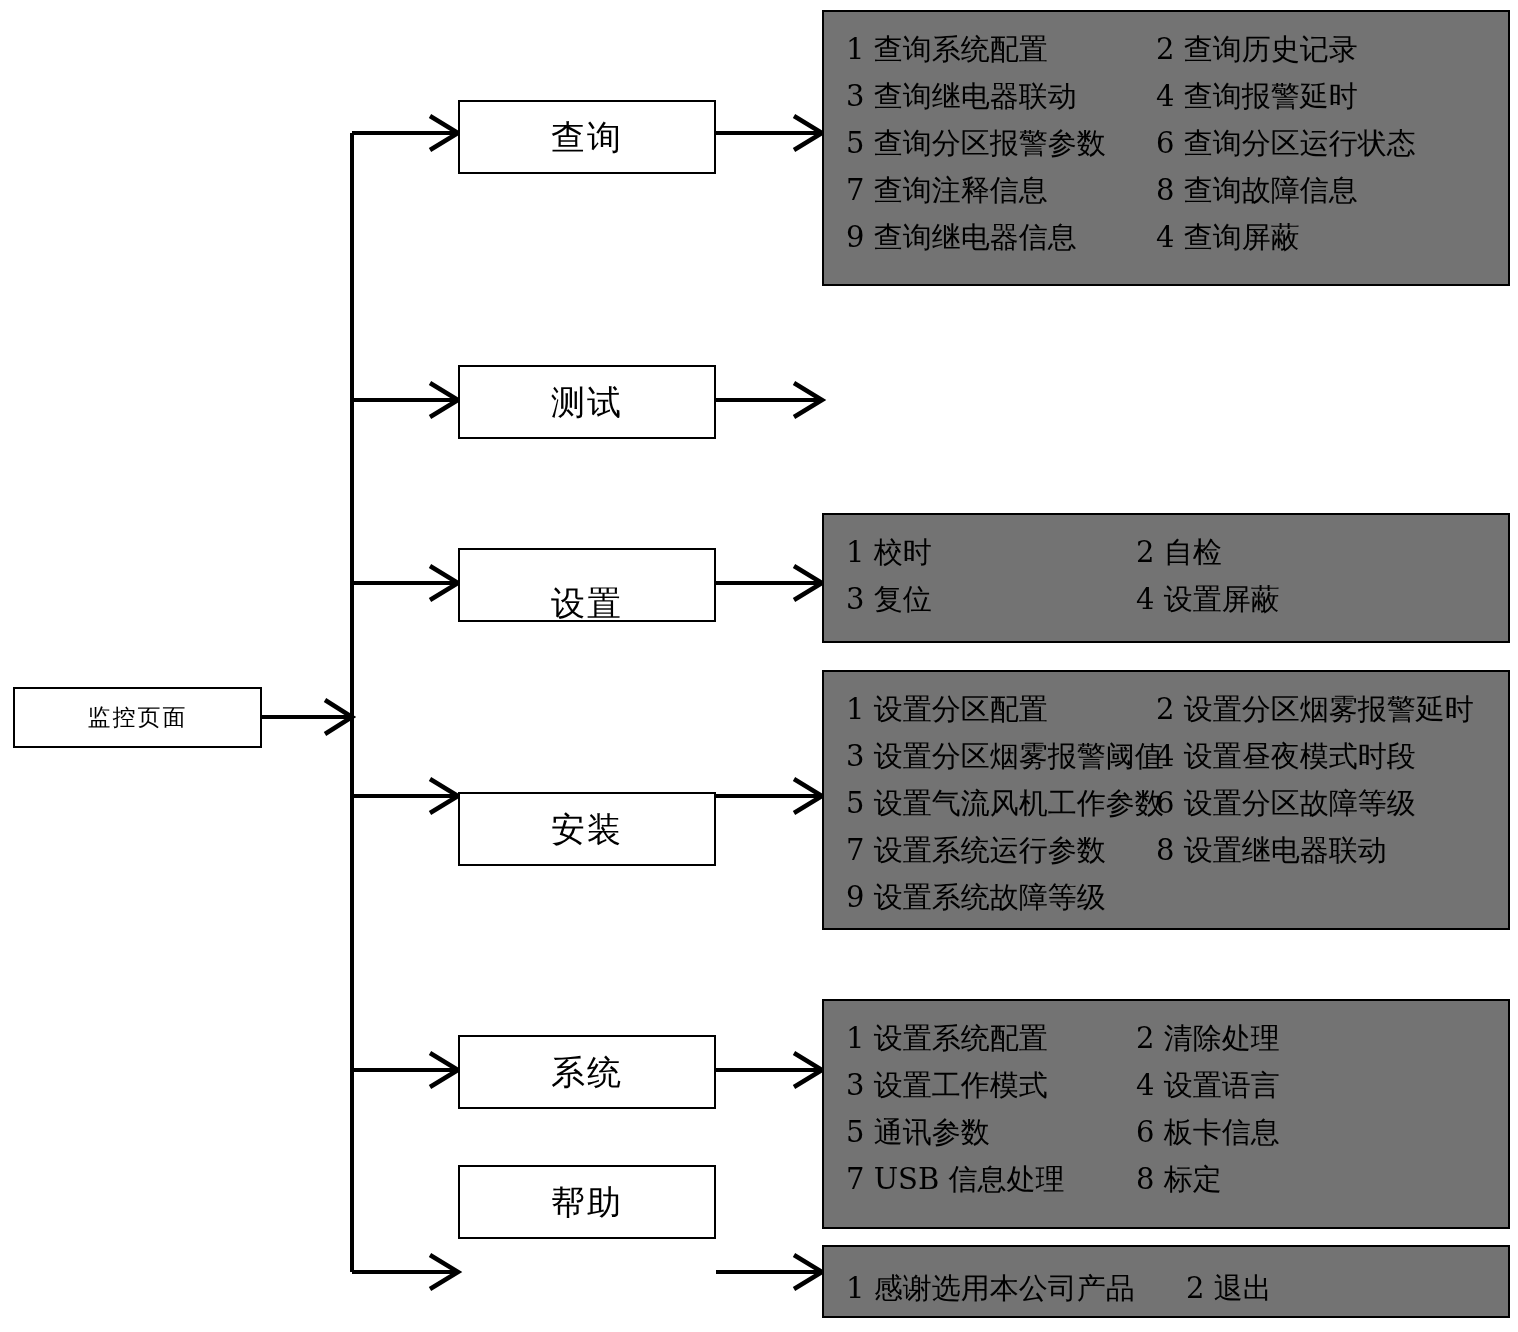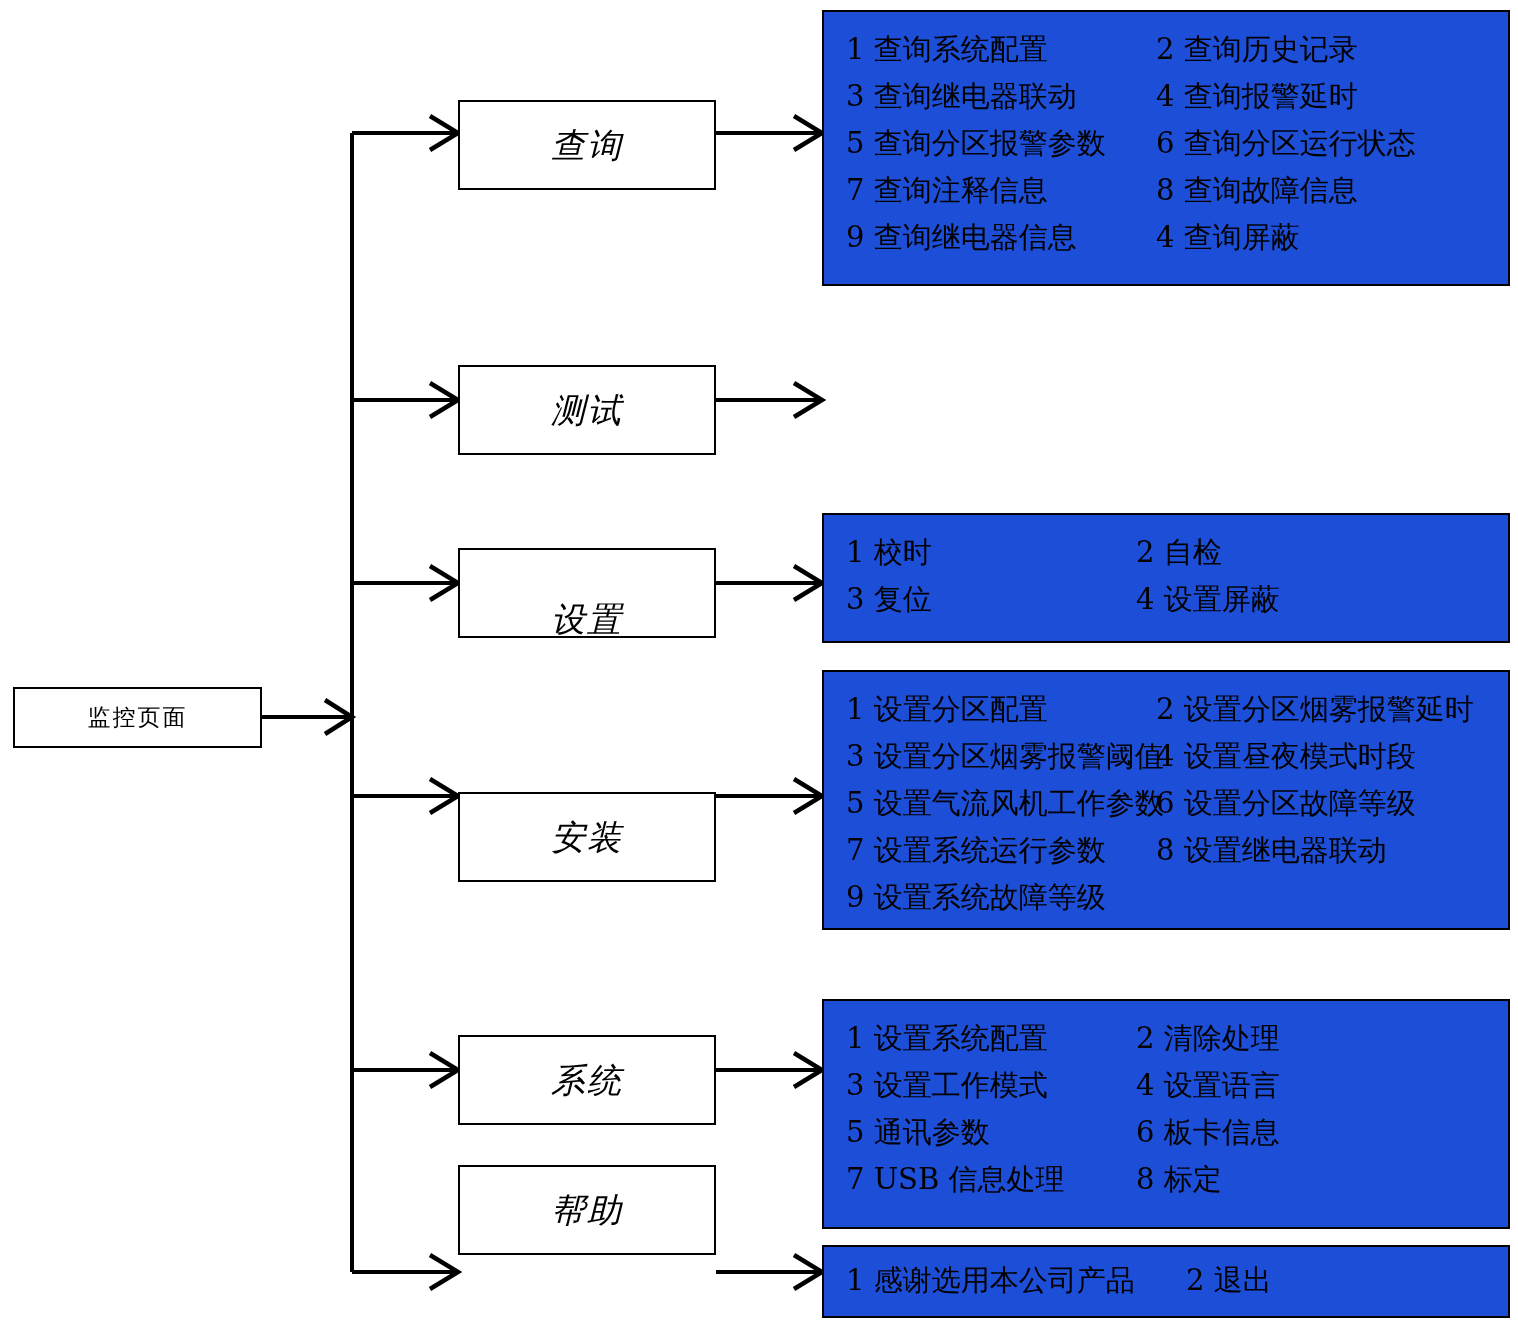--- a/index.html
+++ b/index.html
@@ -37,30 +37,29 @@
     top: 687px;
     width: 249px;
     height: 61px;
   }
   #root-node .node-label { font-size: 23px; }
 
   
   .cat-node {
     left: 458px;
     width: 258px;
-    height: 90px;
-    font-style: italic;
+    height: 74px;
   }
 
   
   .detail-box {
     position: absolute;
     box-sizing: border-box;
     border: 2.5px solid #000000;
-    background: #1d4ed8;
+    background: #737373;
     left: 822px;
     width: 688px;
     padding: 14px 0 14px 22px;
     color: #000000;
   }
   .detail-row {
     display: flex;
     font-size: 29px;
     line-height: 1;
     height: 47px;
@@ -236,20 +235,20 @@
     <div class="detail-row">
       <span class="c1">5 通讯参数</span>
       <span class="c2">6 板卡信息</span>
     </div>
     <div class="detail-row">
       <span class="c1">7 USB 信息处理</span>
       <span class="c2">8 标定</span>
     </div>
   </div>
 
-  <div class="detail-box" style="top:1245px; height:73px; padding-top:10px; padding-bottom:10px;">
+  <div class="detail-box" style="top:1245px; height:73px; padding-top:18px; padding-bottom:10px;">
     <div class="detail-row">
       <span class="c1" style="width:340px; flex:0 0 340px;">1 感谢选用本公司产品</span>
       <span class="c2">2 退出</span>
     </div>
   </div>
 
 </div>
 
 </body></html>

